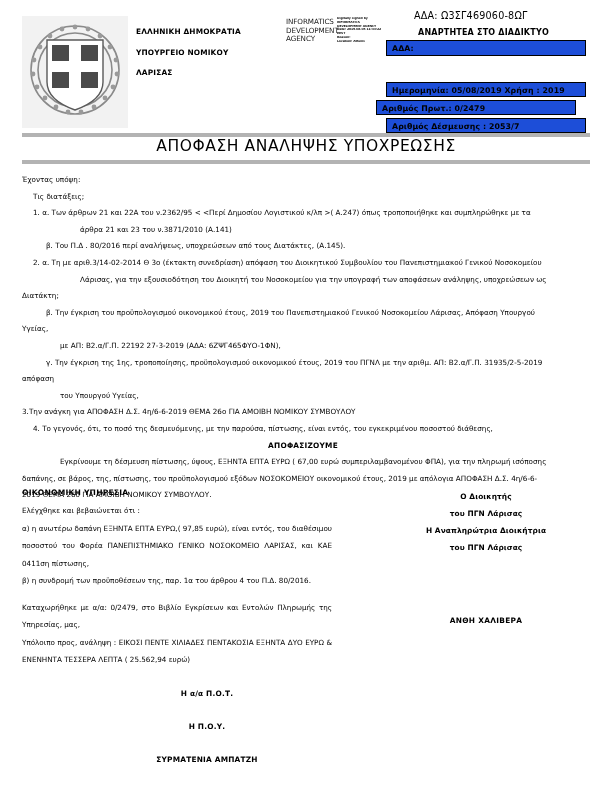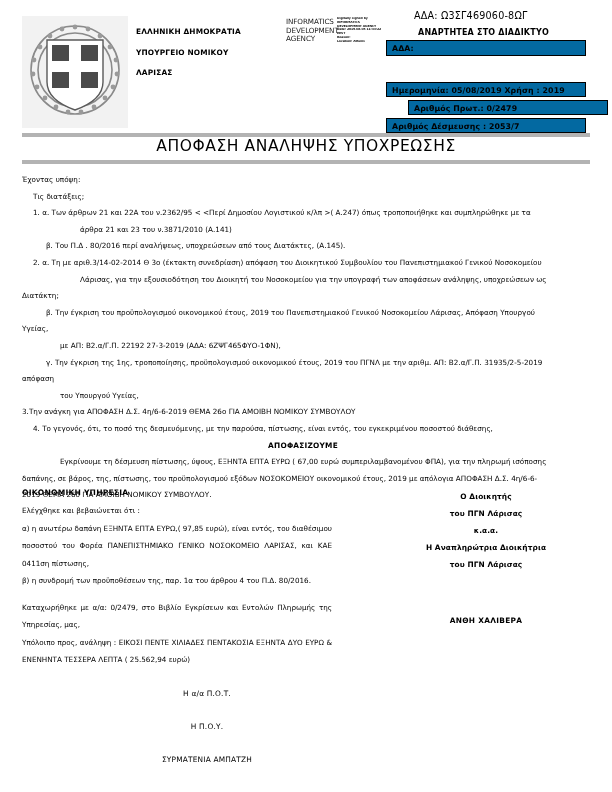--- a/index.html
+++ b/index.html
@@ -85,30 +85,30 @@
     font-size: 8px;
     font-weight: bold;
     letter-spacing: 0.2px;
     white-space: nowrap;
   }
 
   .info-box {
     position: absolute;
     box-sizing: border-box;
     border: 1px solid #000;
-    background: #0369a1;
+    background: #1d4ed8;
     font-size: 7.8px;
     font-weight: bold;
     padding: 3px 0 0 5px;
     letter-spacing: 0.1px;
     white-space: nowrap;
   }
   #box-ada      { left: 386px; top: 40px;  width: 200px; height: 16px; }
   #box-date     { left: 386px; top: 82px;  width: 200px; height: 15px; }
-  #box-protocol { left: 408px; top: 100px; width: 200px; height: 15px; }
+  #box-protocol { left: 376px; top: 100px; width: 200px; height: 15px; }
   #box-commit   { left: 386px; top: 118px; width: 200px; height: 15px; }
 
   
   .rule {
     position: absolute;
     left: 22px;
     width: 568px;
     height: 4px;
     background: #b3b3b3;
   }
@@ -189,21 +189,21 @@
   }
   .spacer-s { height: 9px; }
 
   .sign-left {
     margin-top: 6px;
     text-align: center;
     padding-left: 60px;
   }
   .sign-left p {
     font-size: 7.4px;
-    font-weight: normal;
+    font-weight: bold;
     line-height: 17px;
     margin: 16px;
     letter-spacing: 0.2px;
   }
   .sign-name-right {
     position: absolute;
     left: 360px; top: 128px;
     width: 252px;
     text-align: center;
     font-size: 7.4px;
@@ -330,21 +330,20 @@
       <div class="sign-left">
         <p>Η α/α Π.Ο.Τ.</p>
         <p>Η Π.Ο.Υ.</p>
         <p>ΣΥΡΜΑΤΕΝΙΑ ΑΜΠΑΤΖΗ</p>
       </div>
     </div>
 
     <div class="col-right">
       <p class="rp">Ο Διοικητής</p>
       <p class="rp">του ΠΓΝ Λάρισας</p>
-      <p class="rp">κ.α.α.</p>
       <p class="rp">Η Αναπληρώτρια Διοικήτρια</p>
       <p class="rp">του ΠΓΝ Λάρισας</p>
     </div>
 
     <div class="sign-name-right">ΑΝΘΗ ΧΑΛΙΒΕΡΑ</div>
   </div>
 
 </div>
 
 </body></html>

